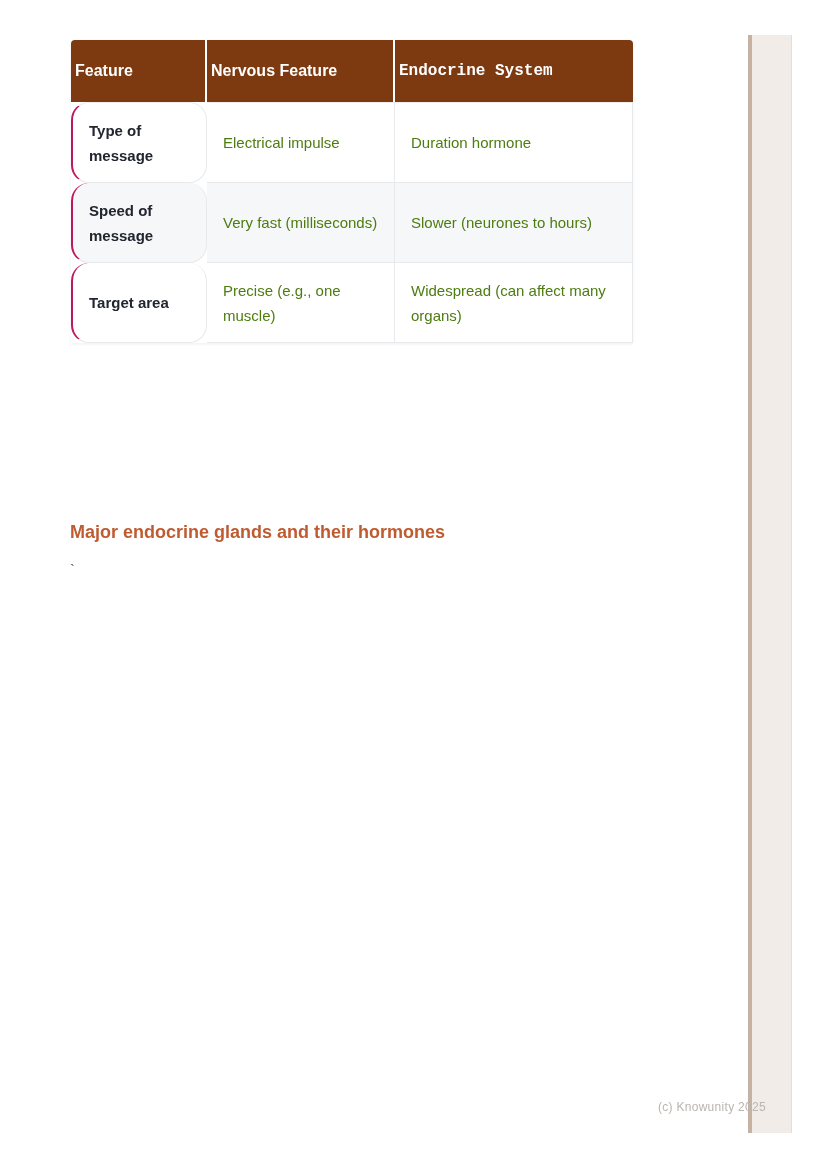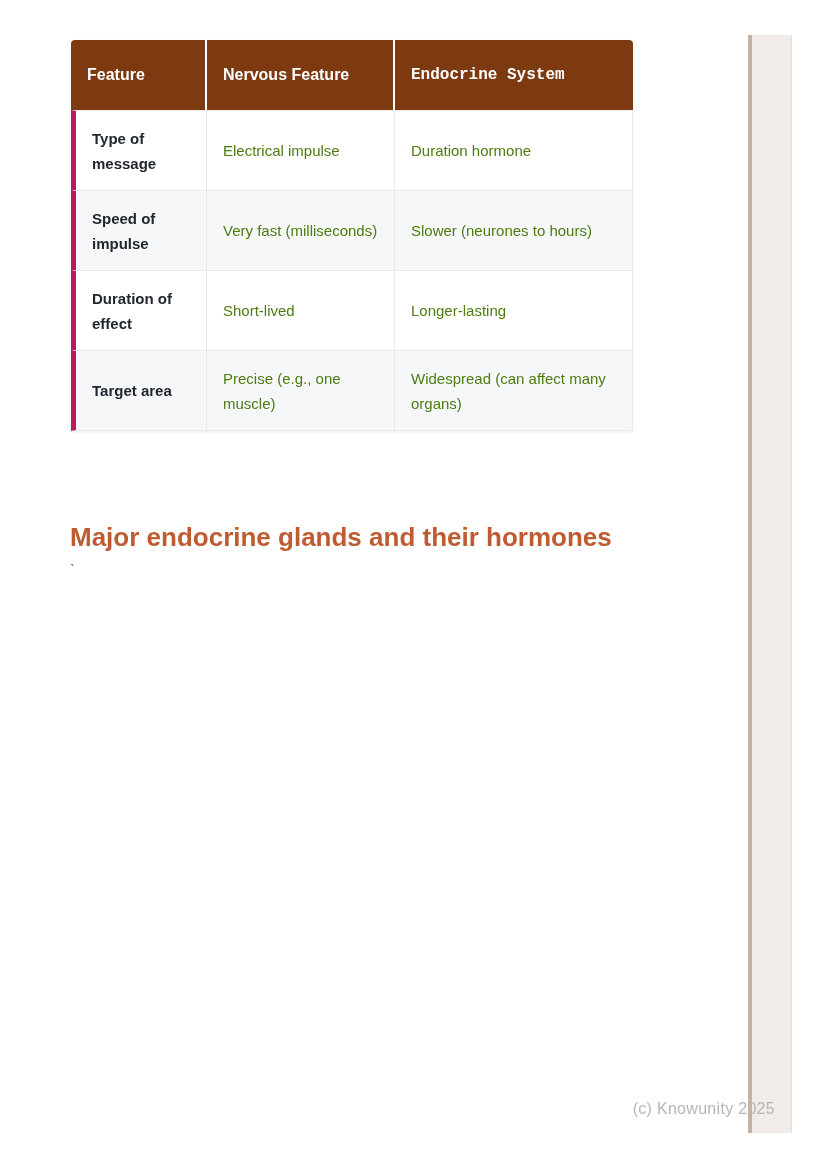--- a/index.html
+++ b/index.html
@@ -45,73 +45,73 @@
   }
   table.cmp col.c1 { width: 136px; }
   table.cmp col.c2 { width: 188px; }
   table.cmp col.c3 { width: 238px; }
   table.cmp th {
     background: #7d3a11;
     color: #ffffff;
     font-size: 16px;
     font-weight: 600;
     text-align: left;
-    padding: 0 16px;
-    height: 70px;
+    padding: 0 4px;
+    height: 62px;
     vertical-align: middle;
     box-sizing: border-box;
   }
   table.cmp th:not(:last-child) { border-right: 2px solid #ffffff; }
   table.cmp th:first-child { border-top-left-radius: 4px; }
   table.cmp th:last-child  { border-top-right-radius: 4px; font-family: Liberation Mono, monospace; }
   table.cmp td {
     background: #ffffff;
     font-size: 15px;
     line-height: 25px;
     color: #4d7c0f;
     padding: 14px 16px;
     height: 51px; 
     vertical-align: middle;
     border-right: 1px solid #e7e9ec;
     border-bottom: 1px solid #e7e9ec;
     box-sizing: content-box;
   }
-  table.cmp td:first-child { border-left: 5px solid #be185d; }
+  table.cmp td:first-child { border-left: 2px solid #be185d; border-radius: 18px; }
   table.cmp tbody tr:first-child td { border-top: 1px solid #eceef1; }
   table.cmp tbody tr:nth-child(even) td { background: #f6f7f9; }
   table.cmp td.feat {
     font-weight: 700;
     color: #21262f;
   }
   
   .heading {
     position: absolute;
     left: 70px;
     top: 522px;
     margin: 0;
-    font-size: 26px;
+    font-size: 18px;
     font-weight: 600;
     color: #bf5b31;
     z-index: 2;
   }
   
   .stray {
     position: absolute;
     left: 70px;
     top: 561px;
     font-size: 15px;
     color: #4a5058;
     z-index: 2;
   }
   
   .footer {
     position: absolute;
-    right: 53px;
+    right: 62px;
     top: 1100px;
-    font-size: 16px;
+    font-size: 12px;
     letter-spacing: 0.3px;
     color: #b9b5b1;
     z-index: 3;
   }
 </style>
 </head>
 <body>
 
 <div class="page">
 
@@ -130,28 +130,23 @@
         <th>Endocrine System</th>
       </tr>
     </thead>
     <tbody>
       <tr>
         <td class="feat">Type of message</td>
         <td>Electrical impulse</td>
         <td>Duration hormone</td>
       </tr>
       <tr>
-        <td class="feat">Speed of impulse</td>
+        <td class="feat">Speed of message</td>
         <td>Very fast (milliseconds)</td>
         <td>Slower (neurones to hours)</td>
-      </tr>
-      <tr>
-        <td class="feat">Duration of effect</td>
-        <td>Short-lived</td>
-        <td>Longer-lasting</td>
       </tr>
       <tr>
         <td class="feat">Target area</td>
         <td>Precise (e.g., one muscle)</td>
         <td>Widespread (can affect many organs)</td>
       </tr>
     </tbody>
   </table>
 
   <h2 class="heading">Major endocrine glands and their hormones</h2>

